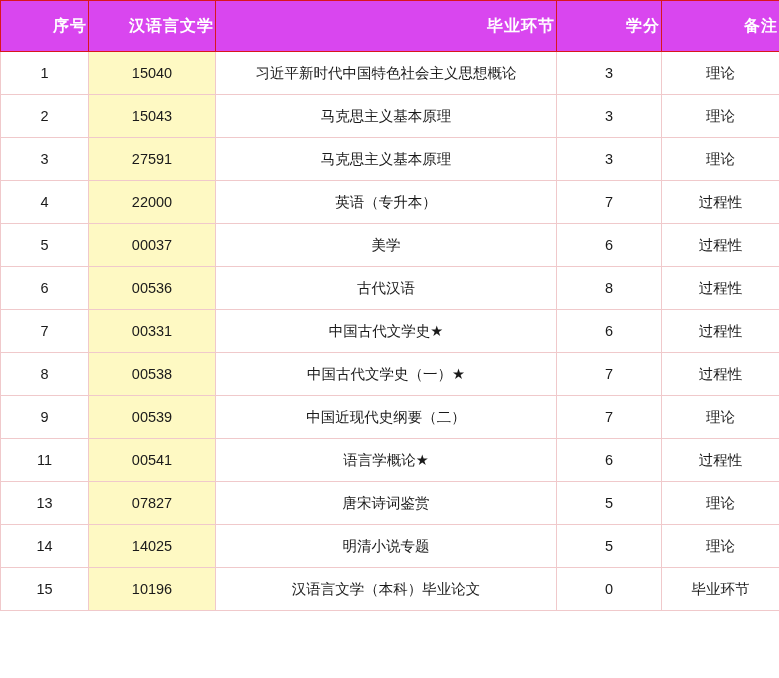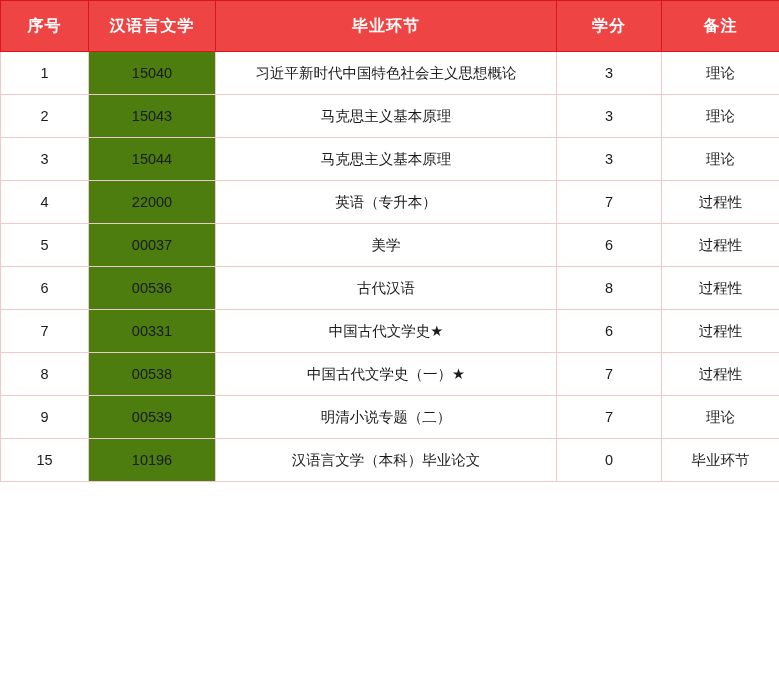--- a/index.html
+++ b/index.html
@@ -17,43 +17,43 @@
     width: 779px;
     table-layout: fixed;
   }
   table.course-table col.c-index { width: 88px; }
   table.course-table col.c-code { width: 127px; }
   table.course-table col.c-name { width: 341px; }
   table.course-table col.c-credit { width: 105px; }
   table.course-table col.c-remark { width: 118px; }
 
   table.course-table thead th {
-    background: #ef4444;
+    background: #d946ef;
     color: #ffffff;
     font-size: 16px;
     font-weight: bold;
     height: 48px;
-    text-align: center;
+    text-align: right;
     vertical-align: middle;
     border: 1px solid #d9161d;
     letter-spacing: 1px;
   }
   table.course-table tbody td {
     height: 40px;
     font-size: 14.5px;
     color: #1a1a1a;
     text-align: center;
     vertical-align: middle;
     border: 1px solid #f0c9cb;
     background: #ffffff;
     white-space: nowrap;
     overflow: hidden;
   }
   table.course-table tbody td.code-cell {
-    background: #4d7c0f;
+    background: #fef9c3;
   }
   table.course-table tbody tr:last-child td {
     border-bottom: 1px solid #f0c9cb;
   }
 </style>
 </head>
 <body>
 
 <table class="course-table">
   <colgroup>
@@ -82,21 +82,21 @@
     </tr>
     <tr>
       <td>2</td>
       <td class="code-cell">15043</td>
       <td>马克思主义基本原理</td>
       <td>3</td>
       <td>理论</td>
     </tr>
     <tr>
       <td>3</td>
-      <td class="code-cell">15044</td>
+      <td class="code-cell">27591</td>
       <td>马克思主义基本原理</td>
       <td>3</td>
       <td>理论</td>
     </tr>
     <tr>
       <td>4</td>
       <td class="code-cell">22000</td>
       <td>英语（专升本）</td>
       <td>7</td>
       <td>过程性</td>
@@ -125,22 +125,43 @@
     <tr>
       <td>8</td>
       <td class="code-cell">00538</td>
       <td>中国古代文学史（一）★</td>
       <td>7</td>
       <td>过程性</td>
     </tr>
     <tr>
       <td>9</td>
       <td class="code-cell">00539</td>
-      <td>明清小说专题（二）</td>
+      <td>中国近现代史纲要（二）</td>
       <td>7</td>
+      <td>理论</td>
+    </tr>
+    <tr>
+      <td>11</td>
+      <td class="code-cell">00541</td>
+      <td>语言学概论★</td>
+      <td>6</td>
+      <td>过程性</td>
+    </tr>
+    <tr>
+      <td>13</td>
+      <td class="code-cell">07827</td>
+      <td>唐宋诗词鉴赏</td>
+      <td>5</td>
+      <td>理论</td>
+    </tr>
+    <tr>
+      <td>14</td>
+      <td class="code-cell">14025</td>
+      <td>明清小说专题</td>
+      <td>5</td>
       <td>理论</td>
     </tr>
     <tr>
       <td>15</td>
       <td class="code-cell">10196</td>
       <td>汉语言文学（本科）毕业论文</td>
       <td>0</td>
       <td>毕业环节</td>
     </tr>
   </tbody>

